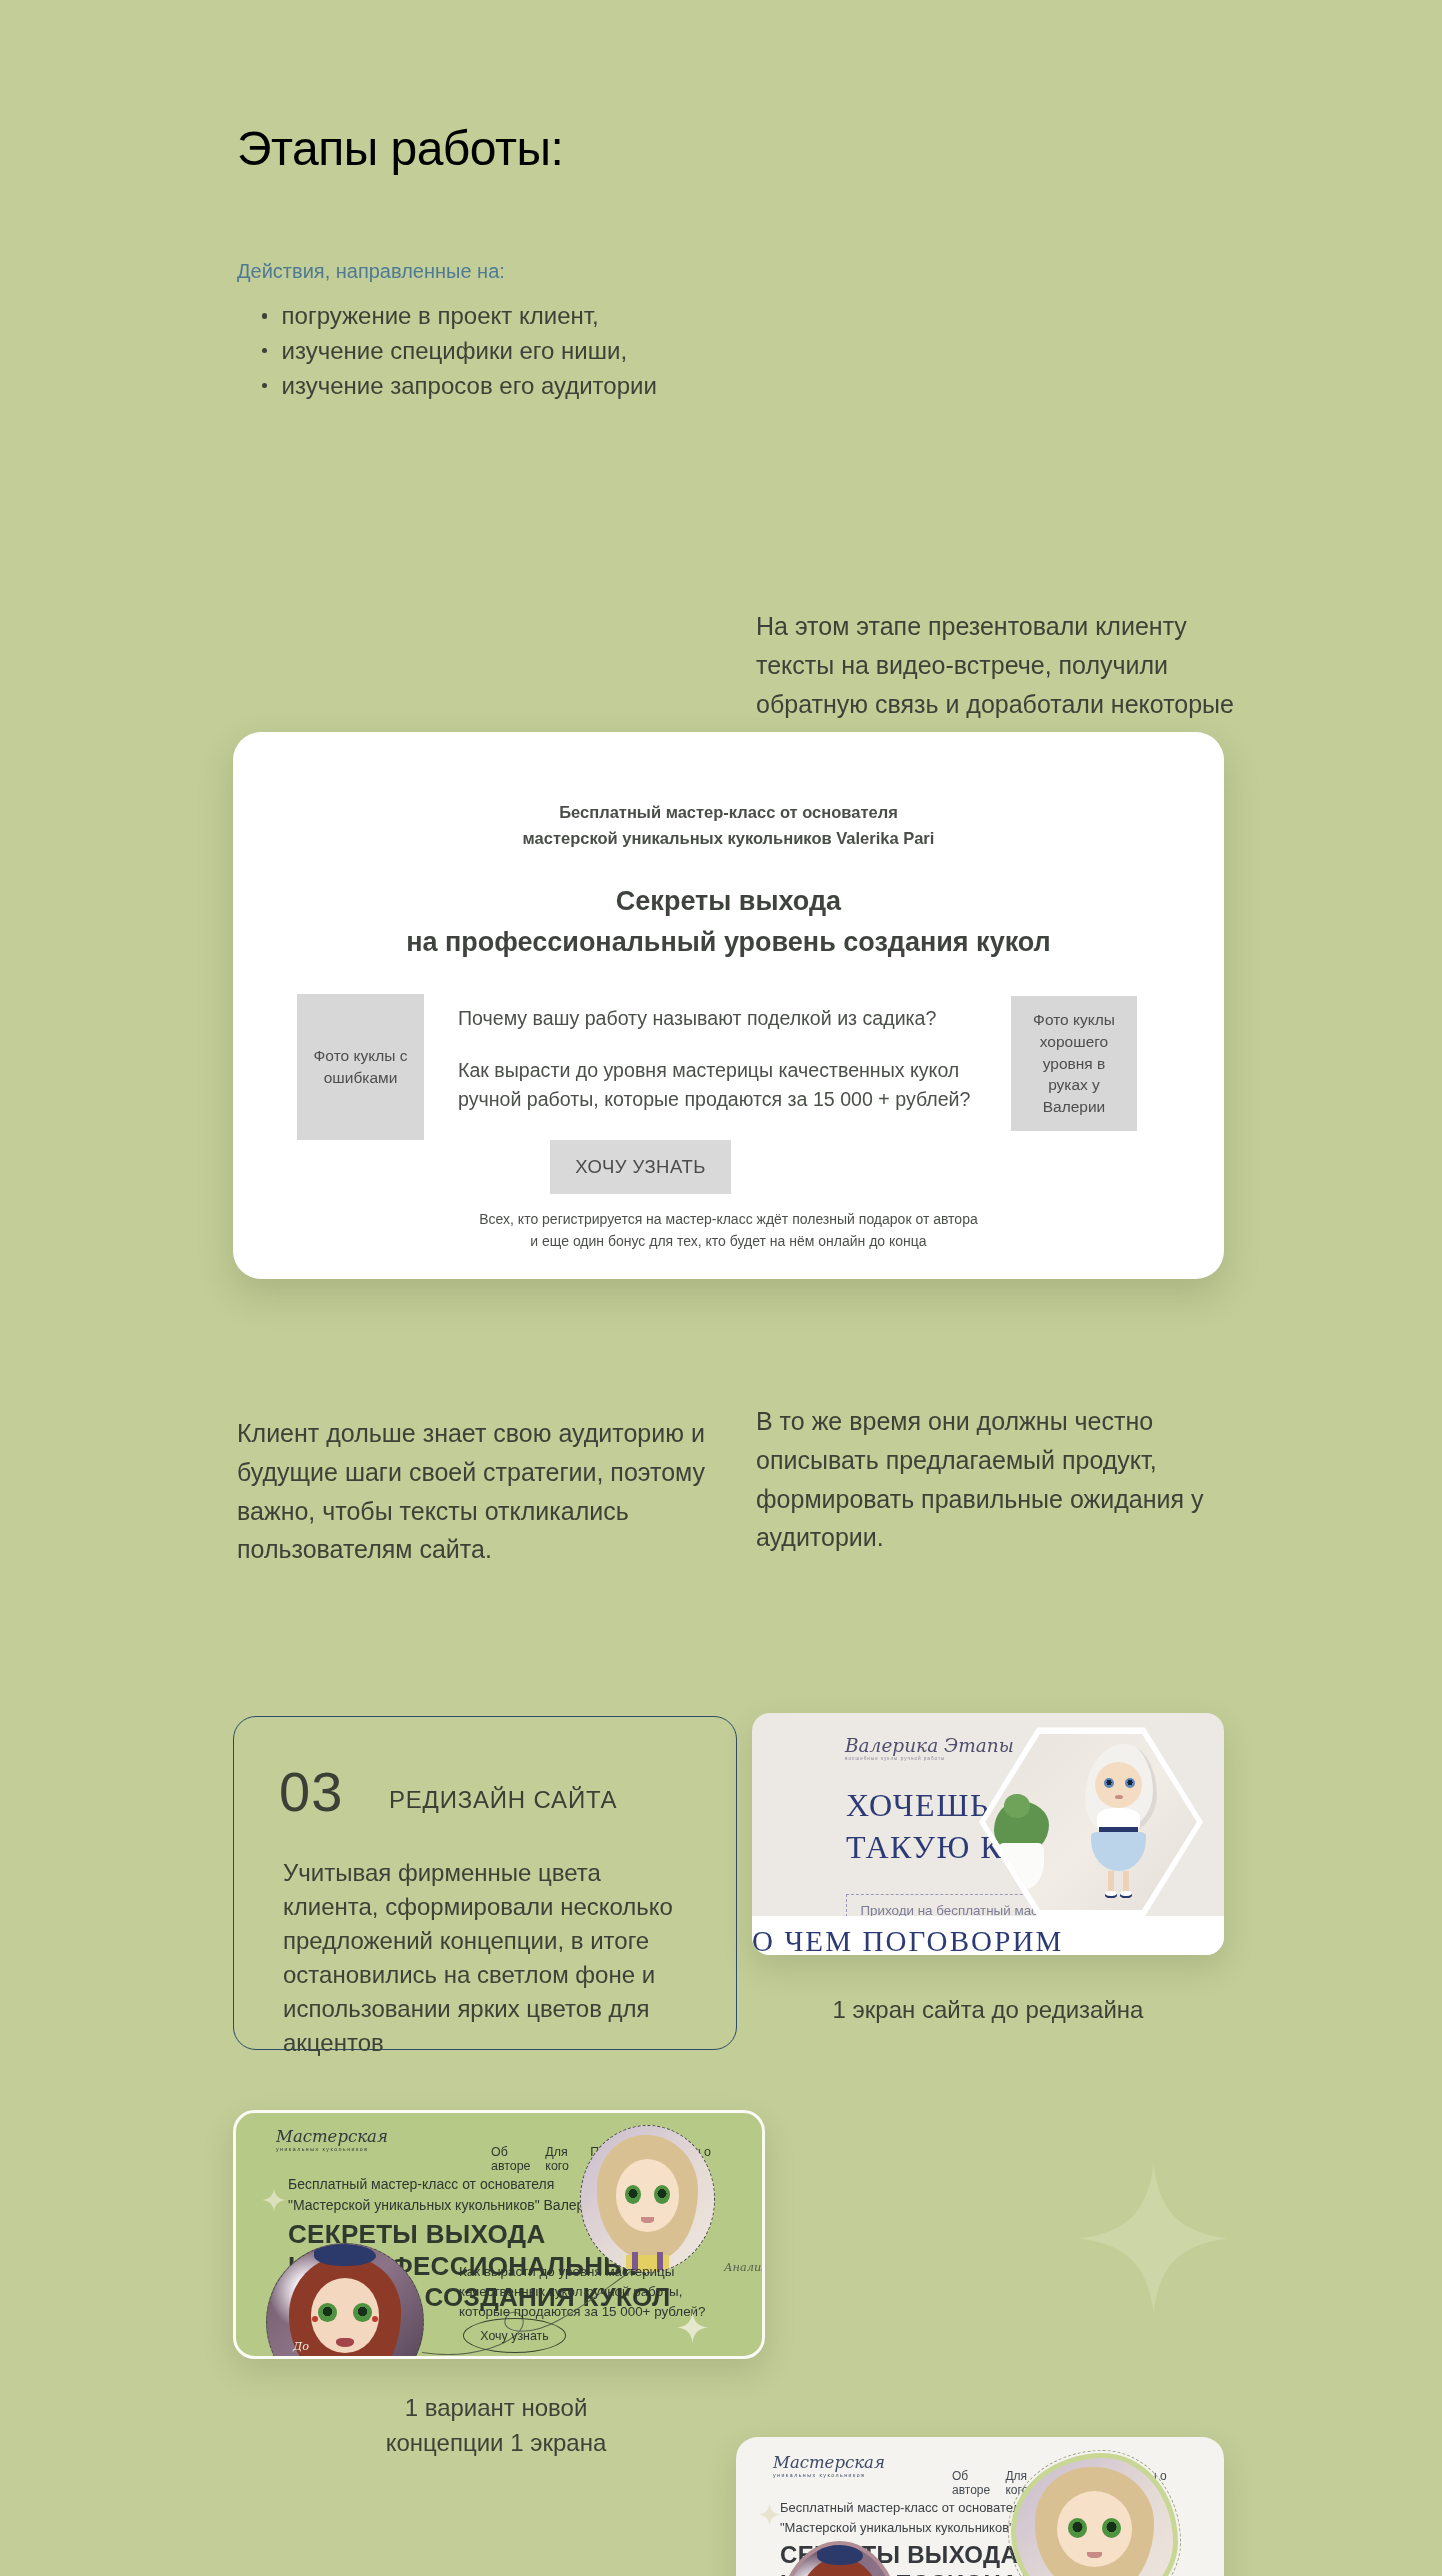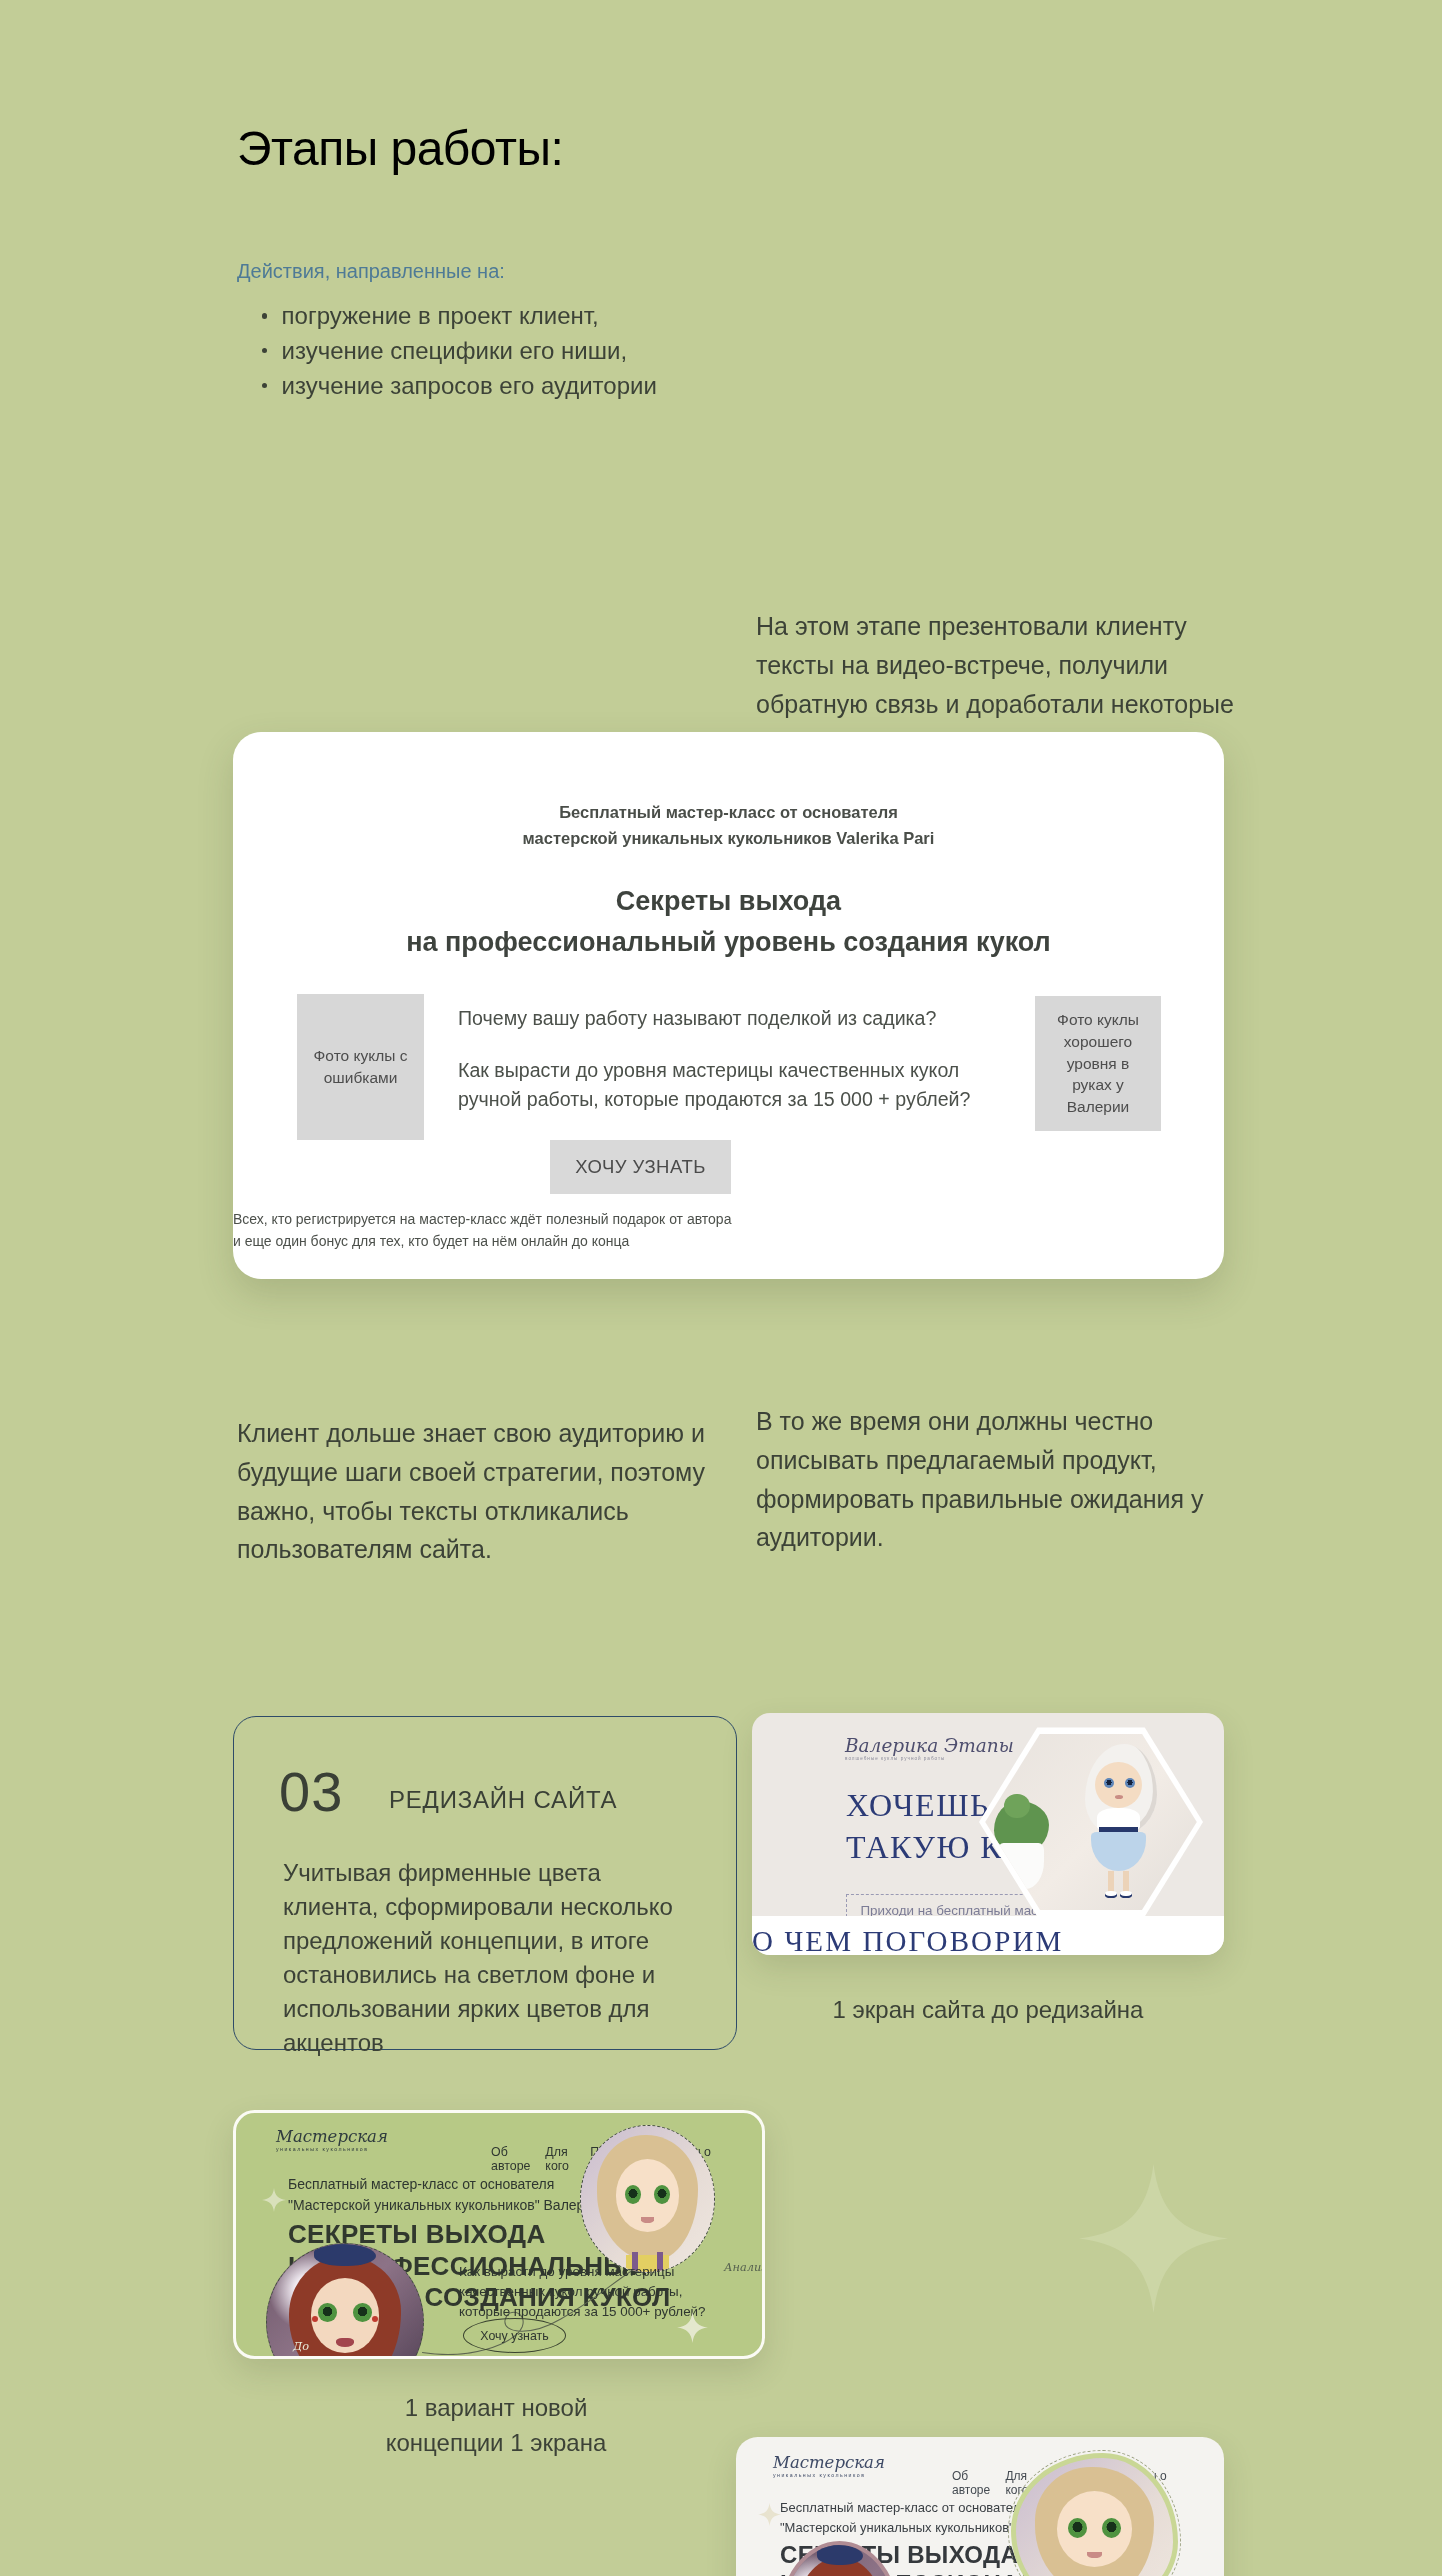--- a/index.html
+++ b/index.html
@@ -23,21 +23,21 @@
 
   
   .proto-card{background:#ffffff;border-radius:28px;box-shadow:0 15.5px 36px rgba(60,70,40,.18);}
   .proto-kicker{font-size:16.5px;font-weight:700;color:#4a4e49;line-height:1.55;text-align:center;}
   .proto-heading{font-size:27px;font-weight:700;color:#3e433e;line-height:1.5;text-align:center;}
   .photo-ph{background:#d7d7d7;display:flex;align-items:center;justify-content:center;
             font-size:15.5px;color:#4d4d4d;text-align:center;line-height:1.4;padding:10.3px;box-sizing:border-box;}
   .proto-q{font-size:19.6px;color:#4b504a;line-height:1.5;}
   .proto-btn{background:#d9d9d9;display:flex;align-items:center;justify-content:center;
              font-size:18.5px;color:#4b4b4b;letter-spacing:0.5px;}
-  .proto-note{font-size:14px;color:#4c504b;line-height:1.6;text-align:left;}
+  .proto-note{font-size:14px;color:#4c504b;line-height:1.6;text-align:center;}
 
   
   .oldsite{background:#ece8e4;border-radius:18px;overflow:hidden;box-shadow:0 13px 31px rgba(60,70,40,.15);}
   .serif{font-family:"Liberation Serif",serif;}
   .old-logo{font-family:"DejaVu Serif",serif;font-style:italic;font-size:18.5px;color:#4e4e6e;}
   .old-logo-sub{font-size:4.6px;color:#8a8a9a;letter-spacing:1px;}
   .old-heading{font-size:32px;color:#2c3b76;letter-spacing:1.5px;line-height:1.3;}
   .old-pill{border:1px dashed #9a9ab4;color:#7c7c96;font-size:13.4px;padding:8.2px 13.4px;display:inline-block;}
   .old-list-label{font-size:14px;color:#5b5b74;font-weight:700;}
   .old-li{font-size:13.4px;color:#4b4b66;line-height:1.75;}
@@ -95,21 +95,21 @@
   <div class="abs proto-card" style="left:233px;top:732px;width:991px;height:547px;">
     <div class="abs proto-kicker" style="left:0;top:68px;width:100%;">
       <div>Бесплатный мастер-класс от основателя</div>
       <div>мастерской уникальных кукольников Valerika Pari</div>
     </div>
     <div class="abs proto-heading" style="left:0;top:149px;width:100%;">
       <div>Секреты выхода</div>
       <div>на профессиональный уровень создания кукол</div>
     </div>
     <div class="abs photo-ph" style="left:64px;top:262px;width:127px;height:146px;">Фото куклы с ошибками</div>
-    <div class="abs photo-ph" style="left:778px;top:264px;width:126px;height:135px;margin-left:24px;">Фото куклы хорошего уровня в руках у Валерии</div>
+    <div class="abs photo-ph" style="left:778px;top:264px;width:126px;height:135px;">Фото куклы хорошего уровня в руках у Валерии</div>
     <div class="abs proto-q" style="left:225px;top:272px;width:546px;">Почему вашу работу называют поделкой из садика?</div>
     <div class="abs proto-q" style="left:225px;top:324px;width:546px;">Как вырасти до уровня мастерицы качественных кукол ручной работы, которые продаются за 15 000 + рублей?</div>
     <div class="abs proto-btn" style="left:317px;top:408px;width:181px;height:54px;">ХОЧУ УЗНАТЬ</div>
     <div class="abs proto-note" style="left:0;top:476px;width:100%;">
       <div>Всех, кто регистрируется на мастер-класс ждёт полезный подарок от автора</div>
       <div>и еще один бонус для тех, кто будет на нём онлайн до конца</div>
     </div>
   </div>
 
   <div class="abs para" style="left:237px;top:1414px;width:515px;">Клиент дольше знает свою аудиторию и будущие шаги своей стратегии, поэтому важно, чтобы тексты откликались пользователям сайта.</div>

